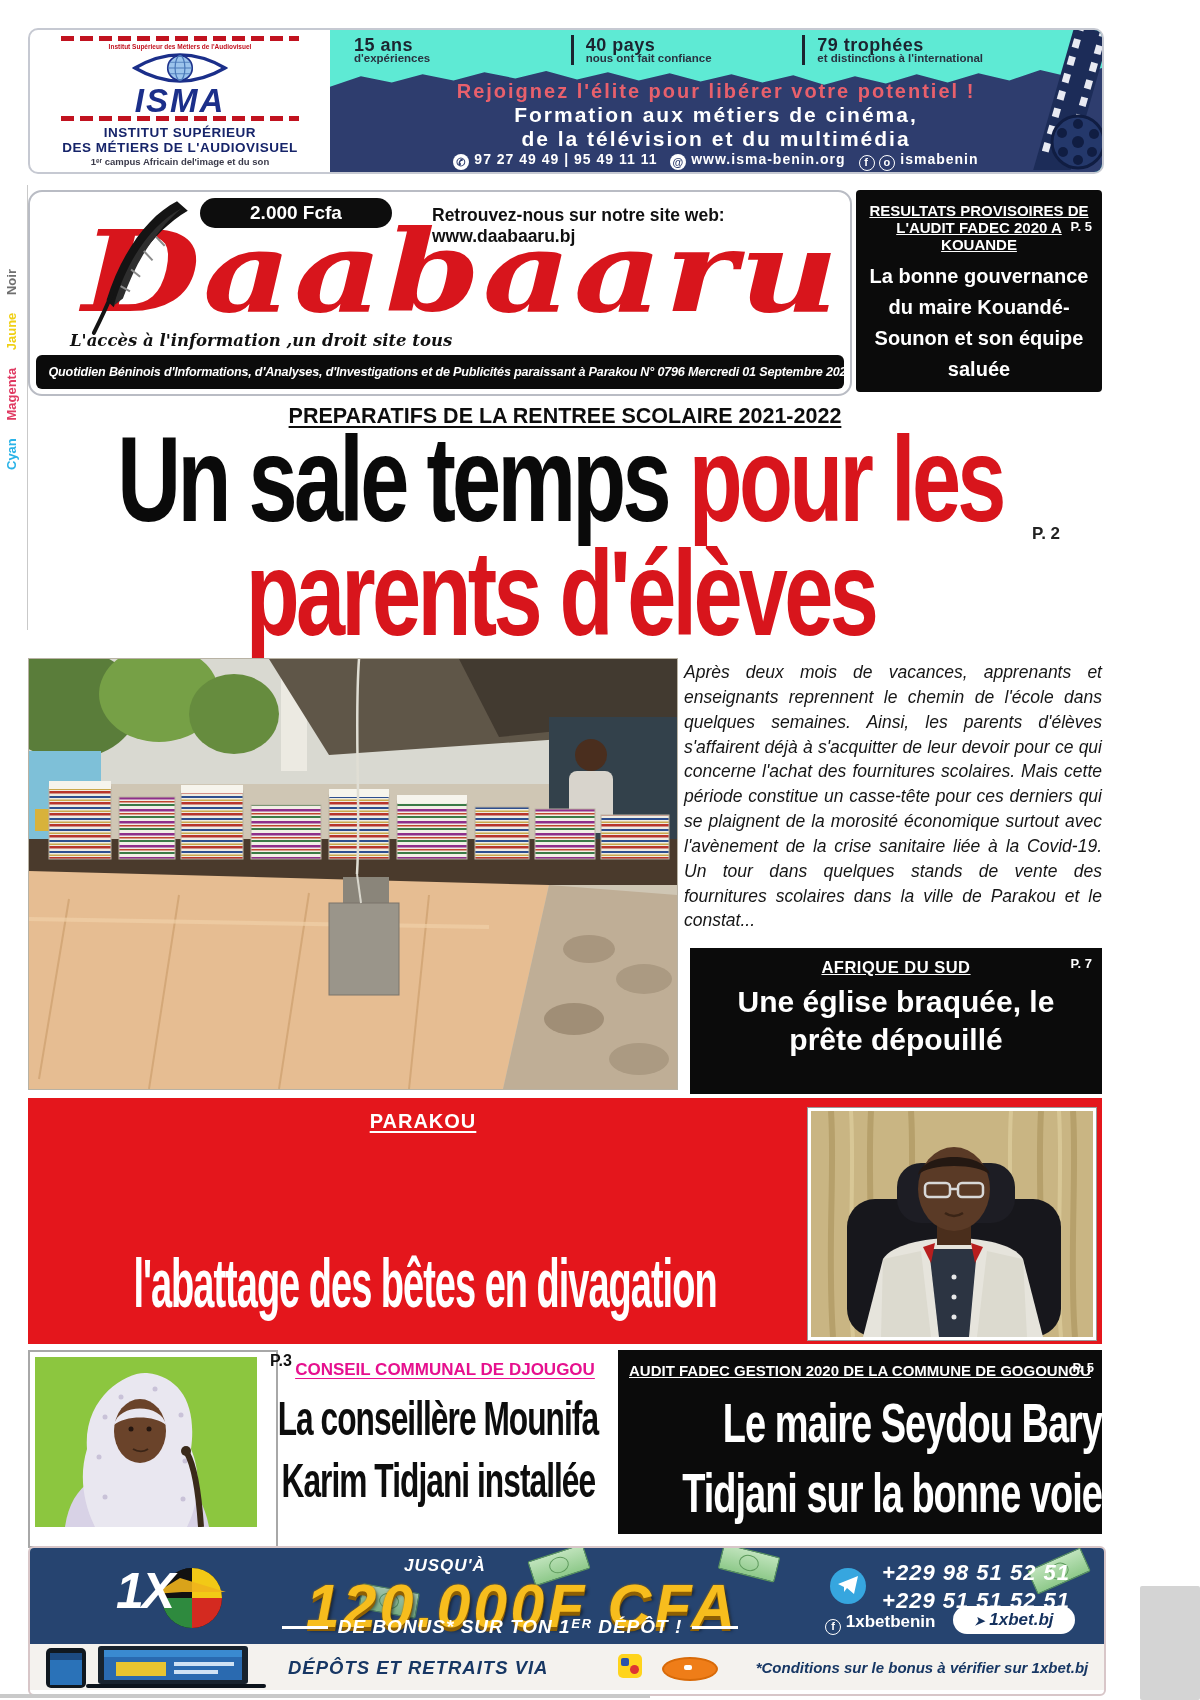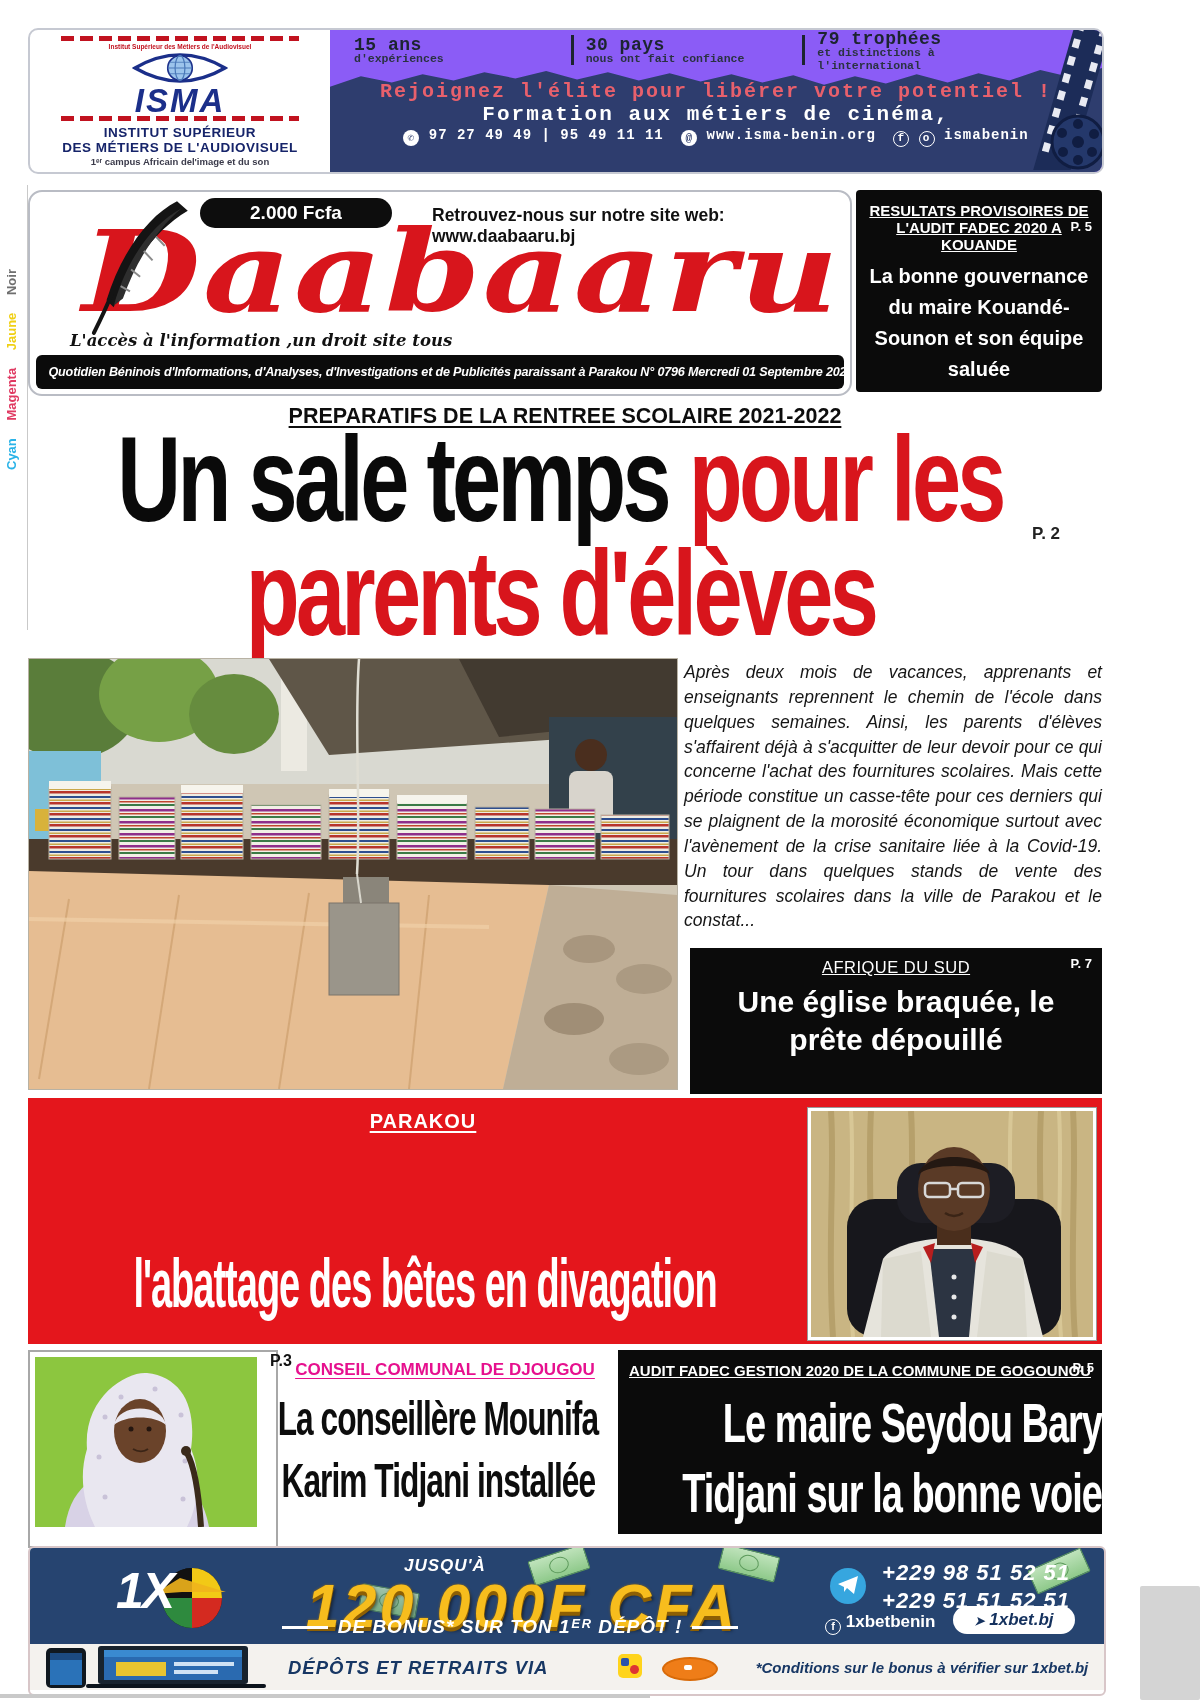--- a/index.html
+++ b/index.html
@@ -18,21 +18,21 @@
   
   #top-ad{left:28px;top:28px;width:1072px;height:142px;border:2px solid #c6c9d2;border-radius:10px;
     background:#fff;display:flex;overflow:hidden;}
   #ad-left{width:300px;padding-top:6px;text-align:center;}
   #logo-box{width:238px;margin:0 auto;}
   .red-dashes{height:5px;background:repeating-linear-gradient(90deg,#c1121f 0 13px,transparent 13px 19px);}
   #logo-header{font-size:6.5px;font-weight:bold;color:#c1121f;margin:2px 0 0;}
   #logo-acronym{font-size:33px;font-weight:900;font-style:italic;color:#1b2f8a;letter-spacing:2px;line-height:30px;}
   #inst1,#inst2{font-size:13.5px;font-weight:800;color:#16246a;line-height:15px;letter-spacing:.5px;}
   #inst-sub{font-size:9.5px;font-weight:700;color:#3a3a4a;margin-top:1px;}
-  #ad-right{position:relative;flex:1;background:#8b5cf6;font-family:Liberation Mono, monospace;}
+  #ad-right{position:relative;flex:1;background:#5eead4;}
   #stats-bar{position:relative;height:40px;display:flex;align-items:center;padding:0 80px 0 24px;z-index:2;}
   .stat{flex:1;line-height:13px;padding-top:4px;}
   .stat-value{font-size:18px;font-weight:900;color:#1c2430;letter-spacing:.5px;}
   .stat-label{font-size:11.5px;font-weight:700;color:#2a3240;}
   .stat-divider{width:3px;height:30px;background:#1c2430;margin:0 12px;}
   #ad-navy{position:absolute;left:0;right:0;top:38px;bottom:0;background:var(--navy);
     clip-path:polygon(0% 18%,0% 100%,100% 100%,100% 0%,96% 9%,92% 2%,88% 12%,84% 5%,80% 14%,76% 6%,72% 15%,68% 8%,64% 16%,60% 7%,56% 14%,52% 6%,48% 13%,44% 5%,40% 12%,36% 4%,32% 11%,28% 3%,24% 10%,20% 4%,16% 12%,12% 6%,8% 14%,4% 8%);
     text-align:center;color:#fff;}
   #ad-slogan{margin-top:12px;font-size:20px;font-weight:800;color:#e8606c;letter-spacing:2px;}
   .ad-offer{font-size:21px;font-weight:900;letter-spacing:2px;line-height:24px;}
@@ -77,21 +77,21 @@
   .hl-black{color:#0a0a0a;} .hl-red{color:var(--brand_red);}
   #lead-page{left:1032px;top:524px;font-size:17px;font-weight:bold;color:#222;}
 
   
   #photo-books{left:28px;top:658px;width:648px;height:430px;border:1px solid #b8b2a4;overflow:hidden;}
   #lead-intro{left:684px;top:660px;width:418px;font-size:17.5px;font-weight:normal;font-style:italic;
     color:#161616;line-height:1.42;text-align:justify;}
 
   
   #afrique-box{left:690px;top:948px;width:412px;height:146px;background:var(--black_box);color:#fff;text-align:center;}
-  #afrique-kicker{margin-top:10px;font-size:16.5px;font-weight:400;text-decoration:underline;letter-spacing:.5px;}
+  #afrique-kicker{margin-top:10px;font-size:16.5px;font-weight:700;text-decoration:underline;letter-spacing:.5px;}
   #afrique-page{position:absolute;right:10px;top:8px;font-size:13px;font-weight:800;}
   #afrique-title{width:330px;margin:6px auto 0;font-size:30px;font-weight:900;line-height:38px;}
 
   
   #parakou-box{left:28px;top:1098px;width:1074px;height:246px;background:var(--box_red);}
   #parakou-kicker{position:absolute;left:0;top:12px;width:790px;text-align:center;color:#fff;
     font-size:20px;font-weight:900;letter-spacing:1px;}
   #parakou-kicker span{text-decoration:underline;text-underline-offset:3px;}
   .pk-line{position:absolute;left:5px;width:784px;text-align:center;color:#fff;white-space:nowrap;}
   .pk-line span{display:inline-block;font-size:38px;font-weight:900;letter-spacing:-1px;line-height:44px;
@@ -195,32 +195,33 @@
       <div id="inst-sub">1ᵉʳ campus Africain del'image et du son</div>
     </div>
     <div id="ad-right">
       <div id="stats-bar">
         <div class="stat">
           <div class="stat-value">15 ans</div>
           <div class="stat-label">d'expériences</div>
         </div>
         <div class="stat-divider"></div>
         <div class="stat">
-          <div class="stat-value">30 pays</div>
+          <div class="stat-value">40 pays</div>
           <div class="stat-label">nous ont fait confiance</div>
         </div>
         <div class="stat-divider"></div>
         <div class="stat">
           <div class="stat-value">79 trophées</div>
           <div class="stat-label">et distinctions à l'international</div>
         </div>
       </div>
       <div id="ad-navy">
         <div id="ad-slogan">Rejoignez l'élite pour libérer votre potentiel !</div>
         <div class="ad-offer">Formation aux métiers de cinéma,</div>
+        <div class="ad-offer">de la télévision et du multimédia</div>
         <div id="ad-contact">
           <span class="mini-icon">✆</span>
           <span>97 27 49 49 | 95 49 11 11</span>
           <span class="mini-icon" style="margin-left:8px;">@</span>
           <span>www.isma-benin.org</span>
           <span class="mini-icon outline" style="margin-left:8px;">f</span>
           <span class="mini-icon outline">o</span>
           <span>ismabenin</span>
         </div>
       </div>

